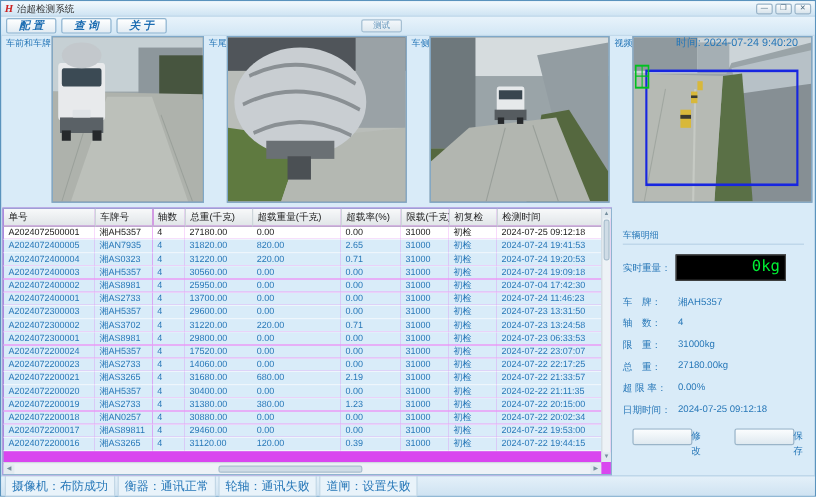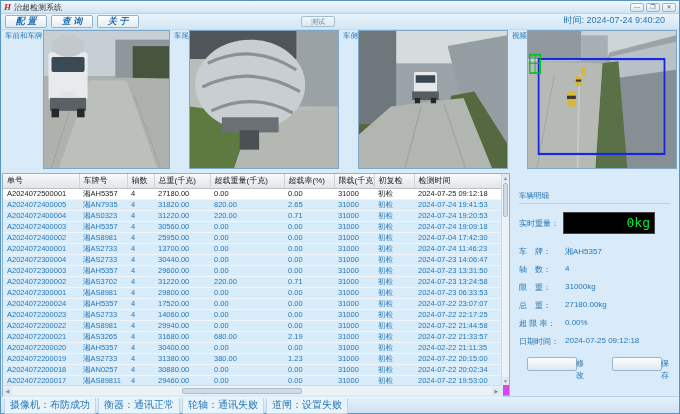--- a/index.html
+++ b/index.html
@@ -22,21 +22,21 @@
   
   .toolbar { height:16px; display:flex; align-items:center; gap:4px;
     padding:1px 4px; background:linear-gradient(#e8f3fb,#d3e7f5);
     border-bottom:1px solid #c2d9ea; position:relative; }
   .tbtn { height:13px; min-width:42px; background:linear-gradient(#ffffff,#e2ecf3);
     border:1px solid #8fb4d0; border-radius:2px; font-size:9px; font-weight:bold;
     color:#1d6db2; line-height:11px; padding:0 6px;font-style:italic; }
   .test-btn { height:11px; min-width:34px; margin-left:158px;
     background:linear-gradient(#f4f8fb,#dde8ef); border:1px solid #a5bfd2;
     border-radius:2px; font-size:7px; color:#5c90b8; line-height:9px; }
-  .clock { position:absolute; right:14px; top:0; font-size:9px; color:#2878b8; }
+  .clock { position:absolute; right:14px; top:15px; font-size:9px; color:#2878b8; }
 
   
   .cameras { height:139px; display:flex; gap:2px; padding:0 2px; }
   .cam { flex:1; display:flex; flex-direction:row; }
   .cam-label { height:11px; font-size:7.5px; color:#2878b8; line-height:11px;
     padding-left:2px; }
   .cam-view { flex:1; border:1px solid #7fa8c8; background:#9aa4a8; overflow:hidden; }
   .cam-view svg { width:100%; height:100%; display:block; }
 
   
@@ -293,31 +293,20 @@
               <td>湘AS2733</td>
               <td>4</td>
               <td>13700.00</td>
               <td>0.00</td>
               <td>0.00</td>
               <td>31000</td>
               <td>初检</td>
               <td>2024-07-24 11:46:23</td>
             </tr>
             <tr>
-              <td>A2024072300004</td>
-              <td>湘AS2733</td>
-              <td>4</td>
-              <td>30440.00</td>
-              <td>0.00</td>
-              <td>0.00</td>
-              <td>31000</td>
-              <td>初检</td>
-              <td>2024-07-23 14:06:47</td>
-            </tr>
-            <tr>
               <td>A2024072300003</td>
               <td>湘AH5357</td>
               <td>4</td>
               <td>29600.00</td>
               <td>0.00</td>
               <td>0.00</td>
               <td>31000</td>
               <td>初检</td>
               <td>2024-07-23 13:31:50</td>
             </tr>
@@ -357,31 +346,20 @@
             <tr>
               <td>A2024072200023</td>
               <td>湘AS2733</td>
               <td>4</td>
               <td>14060.00</td>
               <td>0.00</td>
               <td>0.00</td>
               <td>31000</td>
               <td>初检</td>
               <td>2024-07-22 22:17:25</td>
-            </tr>
-            <tr>
-              <td>A2024072200022</td>
-              <td>湘AS8981</td>
-              <td>4</td>
-              <td>29940.00</td>
-              <td>0.00</td>
-              <td>0.00</td>
-              <td>31000</td>
-              <td>初检</td>
-              <td>2024-07-22 21:44:58</td>
             </tr>
             <tr>
               <td>A2024072200021</td>
               <td>湘AS3265</td>
               <td>4</td>
               <td>31680.00</td>
               <td>680.00</td>
               <td>2.19</td>
               <td>31000</td>
               <td>初检</td>

